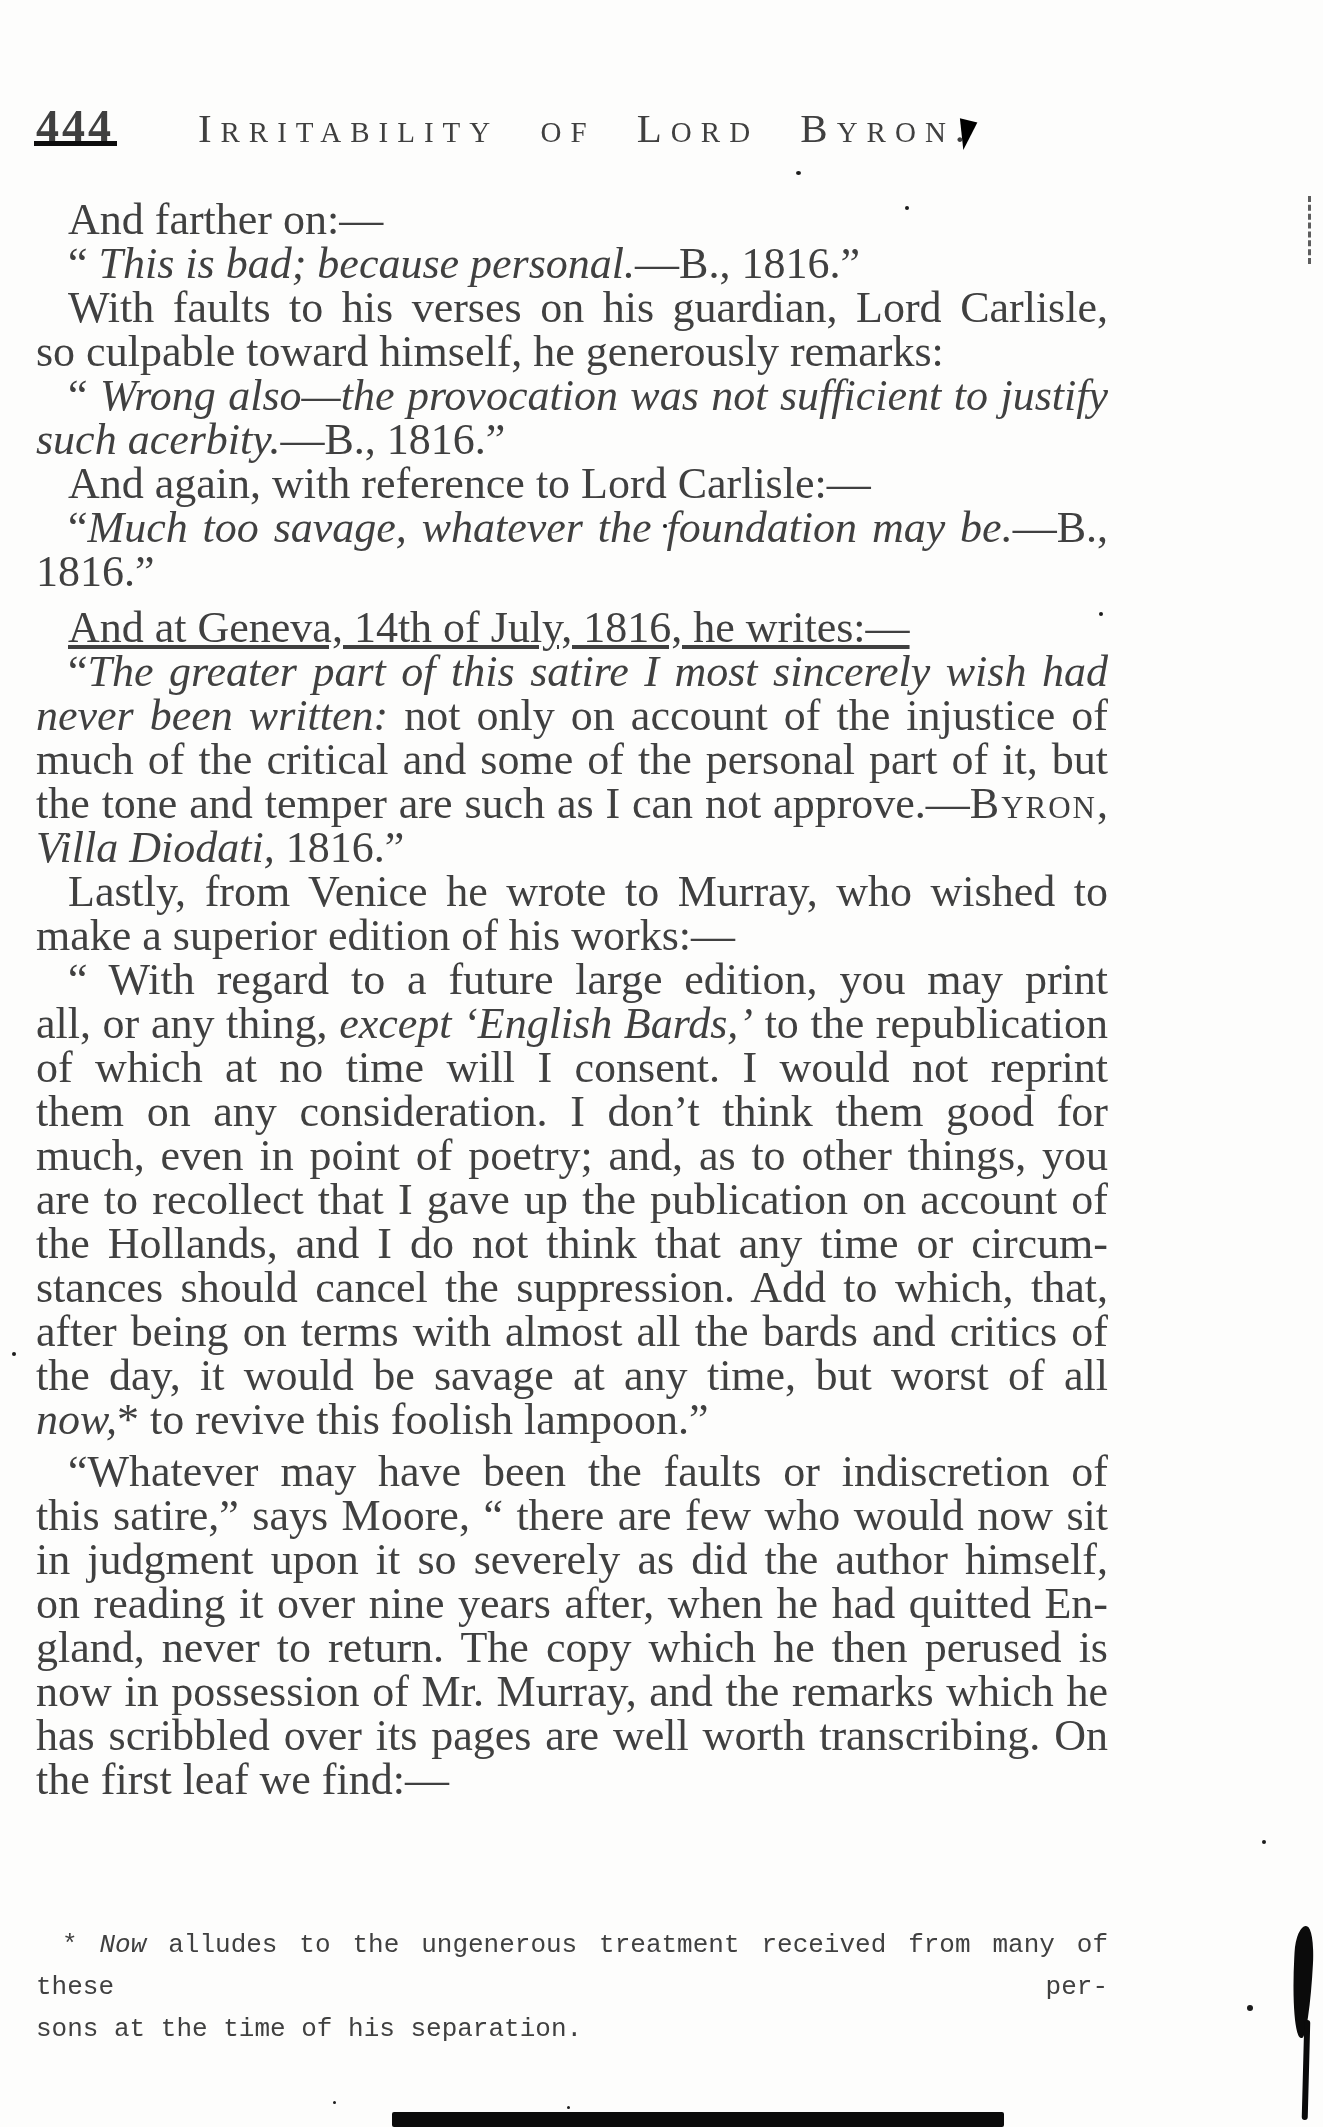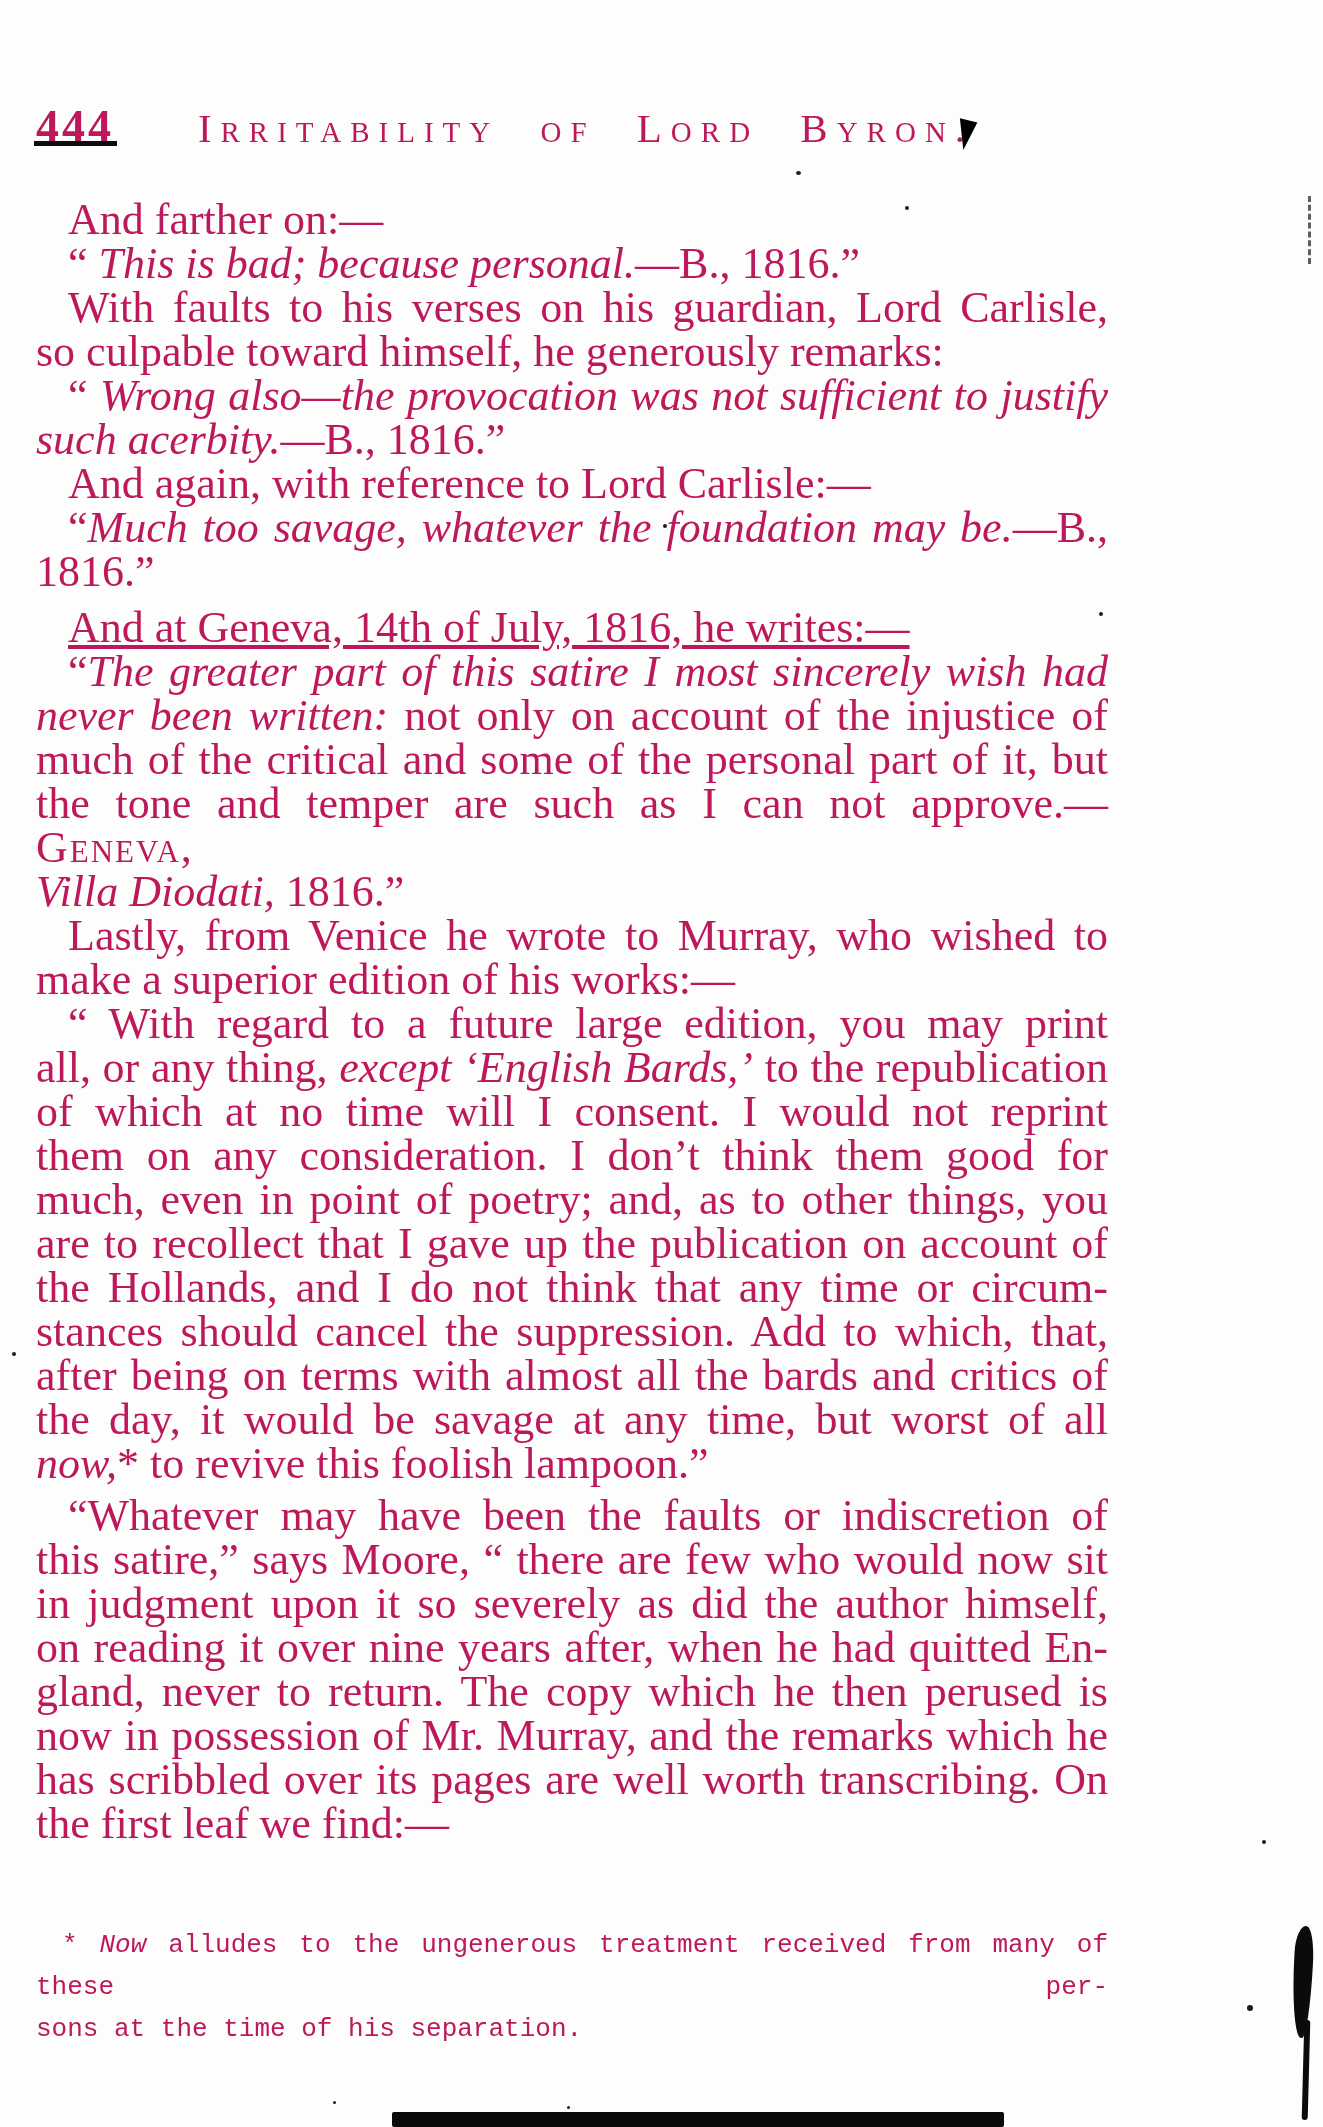--- a/index.html
+++ b/index.html
@@ -4,21 +4,21 @@
 <style>
   html,body { margin:0; padding:0; background:#e8e8e4; }
   .page {
     position:relative;
     width:1323px; height:2127px;
     margin:0 auto;
     background:#fefefdf5;
     background-color:#fdfdfc;
     overflow:hidden;
     font-family:"Liberation Serif","DejaVu Serif",serif;
-    color:#be185d;
+    color:#404040;
   }
 
   
   .header-row { position:absolute; top:102px; left:36px; width:1072px; height:54px; }
   .page-number {
     position:absolute; left:0; top:0;
     font-size:46px; font-weight:bold; letter-spacing:3px; line-height:50px;
   }
   .page-number::after {
     content:""; position:absolute; left:-2px; right:-3px; bottom:6px; height:5px;
@@ -109,21 +109,21 @@
         <div class="line ind"><span class="">“</span><span class="it">Much too savage, whatever the foundation may be.</span><span class="">—B.,</span></div>
         <div class="line end"><span class="">1816.”</span></div>
       </div>
       <div class="para" style="margin-top: 12px; text-decoration: underline;">
         <div class="line ind end"><span class="">And at Geneva, 14th of July, 1816, he writes:—</span></div>
       </div>
       <div class="para">
         <div class="line ind"><span class="">“</span><span class="it">The greater part of this satire I most sincerely wish had</span></div>
         <div class="line"><span class="it">never been written:</span><span class=""> not only on account of the injustice of</span></div>
         <div class="line"><span class="">much of the critical and some of the personal part of it, but</span></div>
-        <div class="line"><span class="">the tone and temper are such as I can not approve.—</span><span class=" sc">Geneva</span><span class="">,</span></div>
+        <div class="line"><span class="">the tone and temper are such as I can not approve.—</span><span class=" sc">Byron</span><span class="">,</span></div>
         <div class="line end"><span class="it">Villa Diodati,</span><span class=""> 1816.”</span></div>
       </div>
       <div class="para" style="">
         <div class="line ind"><span class="">Lastly, from Venice he wrote to Murray, who wished to</span></div>
         <div class="line end"><span class="">make a superior edition of his works:—</span></div>
       </div>
       <div class="para">
         <div class="line ind"><span class="">“ With regard to a future large edition, you may print</span></div>
         <div class="line"><span class="">all, or any thing, </span><span class="it">except ‘English Bards,’</span><span class=""> to the republication</span></div>
         <div class="line"><span class="">of which at no time will I consent. I would not reprint</span></div>

